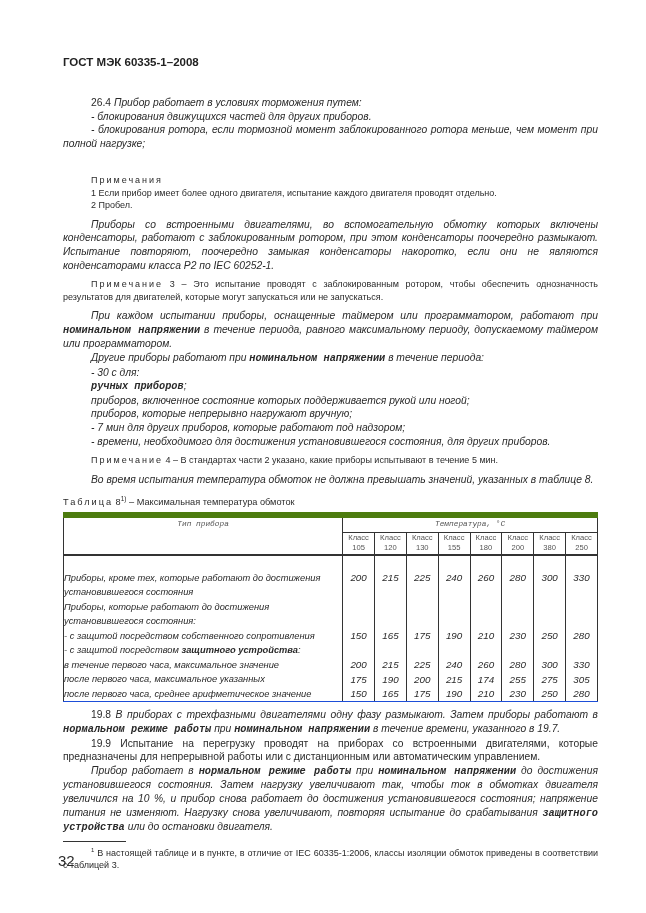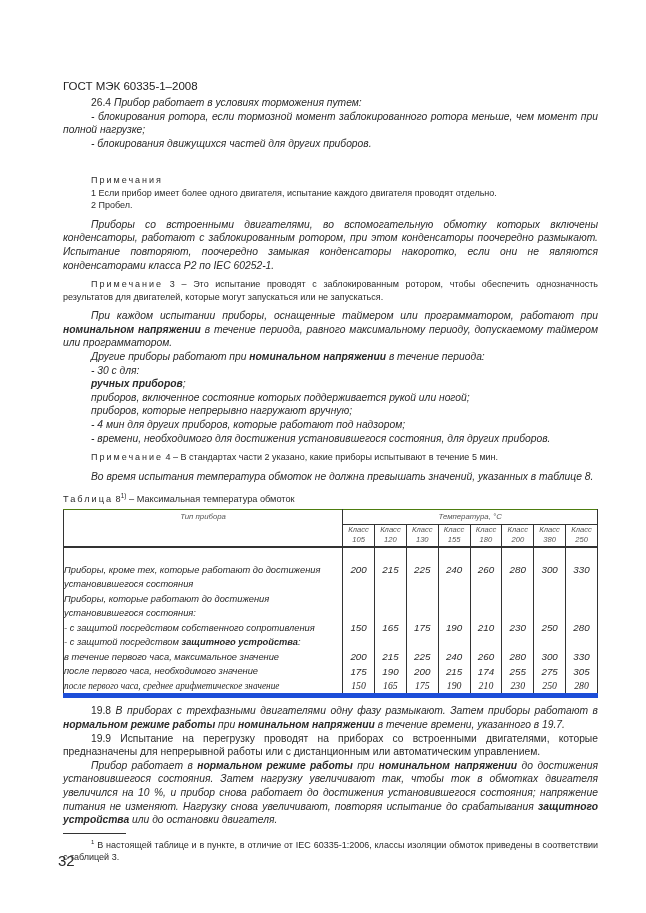--- a/index.html
+++ b/index.html
@@ -2,88 +2,88 @@
 <html><head>
 <meta charset="utf-8">
 <style>
   html, body { margin: 0; padding: 0; background: #ffffff; }
   body {
     width: 646px; height: 913px; position: relative; overflow: hidden;
     font-family: "Liberation Sans", "DejaVu Sans", sans-serif;
     color: #2a2a2a; font-size: 10.3px;
   }
   .page-header {
-    position: absolute; left: 63px; top: 80px;
-    font-weight: normal; font-size: 11.5px; color: #222;
+    position: absolute; left: 63px; top: 56px;
+    font-weight: bold; font-size: 11.5px; color: #222;
   }
   .content {
     position: absolute; left: 63px; top: 96px; width: 535px;
     line-height: 13.6px;
   }
   p { margin: 0; text-align: justify; }
   .ind { text-indent: 28px; }
   .i { font-style: italic; }
-  .b { font-weight: bold; }
+  .b { font-weight: bold; font-family: Liberation Mono, monospace; }
   .gap { margin-top: 6px; }
   .note { font-size: 9px; line-height: 12.5px; }
   .spaced { letter-spacing: 2px; margin-top: 24px; }
   .table-caption { font-size: 9.2px; margin-top: 6px; }
   .table-caption sup { font-size: 6.5px; }
   table.spec {
     border-collapse: collapse; width: 535px; margin-top: 2px;
     font-size: 9.3px;
   }
   table.spec td, table.spec th {
     border-left: 1px solid #333; border-right: 1px solid #333;
     padding: 0; font-weight: normal;
   }
-  table.spec thead tr:first-child th { border-top: 1px solid #4d7c0f; }
+  table.spec thead tr:first-child th { border-top: 6px solid #4d7c0f; font-family: Liberation Mono, monospace; }
   table.spec thead tr.hrow2 th { border-top: 1px solid #333; }
   table.spec thead tr.hrow2 th, table.spec thead th.type-head { border-bottom: 2px solid #333; }
-  table.spec tbody tr:last-child td { border-bottom: 5px solid #1d4ed8; font-family: Liberation Serif, serif; }
+  table.spec tbody tr:last-child td { border-bottom: 1px solid #1d4ed8; }
   th.type-head { width: 281px; vertical-align: top; font-style: italic; color: #555; font-size: 7.8px; padding-top: 3px; }
   th.temp-head { font-style: italic; color: #555; font-size: 7.8px; height: 14px; text-align: center; }
-  th.cls { width: 31px; font-style: italic; color: #555; font-size: 7.6px; line-height: 10.5px; padding: 2px 0 3px 0; margin-left: 32px; }
+  th.cls { width: 31px; color: #555; font-size: 7.6px; line-height: 10.5px; padding: 2px 0 3px 0; margin-left: 32px; }
   td.label { font-style: italic; padding-left: 3px; line-height: 14.5px; }
   td.num { text-align: center; font-style: italic; font-size: 9.8px; vertical-align: middle; }
   .footnote-rule { width: 63px; border-top: 1px solid #333; margin-top: 6px; }
   .footnote { font-size: 9px; line-height: 12.5px; margin-top: 2px; }
   .footnote sup { font-size: 6px; }
   .page-number { position: absolute; left: 58px; top: 852px; font-size: 15px; }
 </style>
 </head>
 <body>
 
 <div class="page-header">ГОСТ МЭК 60335-1–2008</div>
 
 <div class="content">
 
   <p class="ind"><span>26.4</span> <span class="i">Прибор работает в условиях торможения путем:</span></p>
+  <p class="ind i">- блокирования движущихся частей для других приборов.</p>
   <p class="ind i">- блокирования ротора, если тормозной момент заблокированного ротора меньше, чем момент при полной нагрузке;</p>
-  <p class="ind i">- блокирования движущихся частей для других приборов.</p>
 
   <div class="gap"></div>
   <p class="ind note spaced">Примечания</p>
   <p class="ind note">1 Если прибор имеет более одного двигателя, испытание каждого двигателя проводят отдельно.</p>
   <p class="ind note">2 Пробел.</p>
 
   <div class="gap"></div>
   <p class="ind i">Приборы со встроенными двигателями, во вспомогательную обмотку которых включены конденсаторы, работают с заблокированным ротором, при этом конденсаторы поочередно размыкают. Испытание повторяют, поочередно замыкая конденсаторы накоротко, если они не являются конденсаторами класса P2 по IEC 60252-1.</p>
 
   <div class="gap"></div>
   <p class="ind note"><span class="spaced">Примечание</span><span> 3 – Это испытание проводят с заблокированным ротором, чтобы обеспечить однозначность результатов для двигателей, которые могут запускаться или не запускаться.</span></p>
 
   <div class="gap"></div>
   <p class="ind i"><span>При каждом испытании приборы, оснащенные таймером или программатором, работают при </span><span class="b">номинальном напряжении</span><span> в течение периода, равного максимальному периоду, допускаемому таймером или программатором.</span></p>
   <p class="ind i"><span>Другие приборы работают при </span><span class="b">номинальном напряжении</span><span> в течение периода:</span></p>
   <p class="ind i">- 30 с для:</p>
   <p class="ind i"><span class="b">ручных приборов</span><span>;</span></p>
   <p class="ind i">приборов, включенное состояние которых поддерживается рукой или ногой;</p>
   <p class="ind i">приборов, которые непрерывно нагружают вручную;</p>
-  <p class="ind i">- 4 мин для других приборов, которые работают под надзором;</p>
+  <p class="ind i">- 7 мин для других приборов, которые работают под надзором;</p>
   <p class="ind i">- времени, необходимого для достижения установившегося состояния, для других приборов.</p>
 
   <div class="gap"></div>
   <p class="ind note"><span class="spaced">Примечание</span><span> 4 – В стандартах части 2 указано, какие приборы испытывают в течение 5 мин.</span></p>
 
   <div class="gap"></div>
   <p class="ind i">Во время испытания температура обмоток не должна превышать значений, указанных в таблице 8.</p>
 
   <div class="table-caption"><span class="spaced">Таблица</span><span> 8</span><sup>1)</sup><span> – Максимальная температура обмоток</span></div>
 
@@ -154,21 +154,21 @@
         <td class="num">200</td>
         <td class="num">215</td>
         <td class="num">225</td>
         <td class="num">240</td>
         <td class="num">260</td>
         <td class="num">280</td>
         <td class="num">300</td>
         <td class="num">330</td>
       </tr>
       <tr>
-        <td class="label">после первого часа, необходимого значение</td>
+        <td class="label">после первого часа, максимальное указанных</td>
         <td class="num">175</td>
         <td class="num">190</td>
         <td class="num">200</td>
         <td class="num">215</td>
         <td class="num">174</td>
         <td class="num">255</td>
         <td class="num">275</td>
         <td class="num">305</td>
       </tr>
       <tr>

